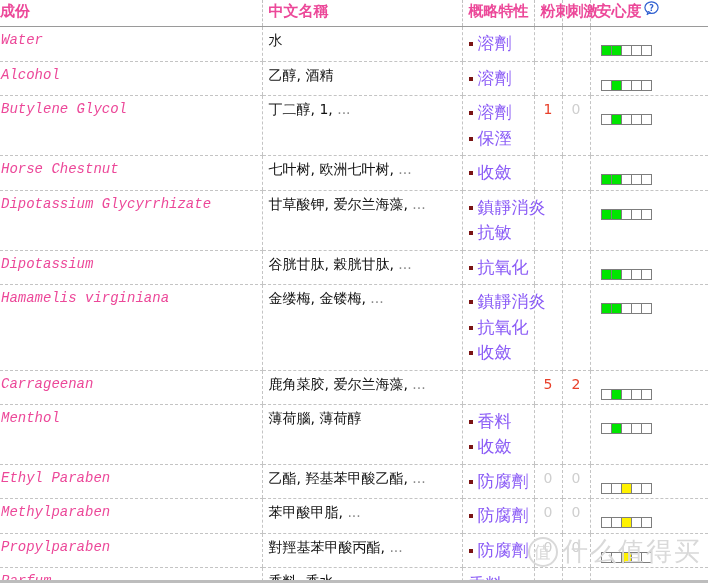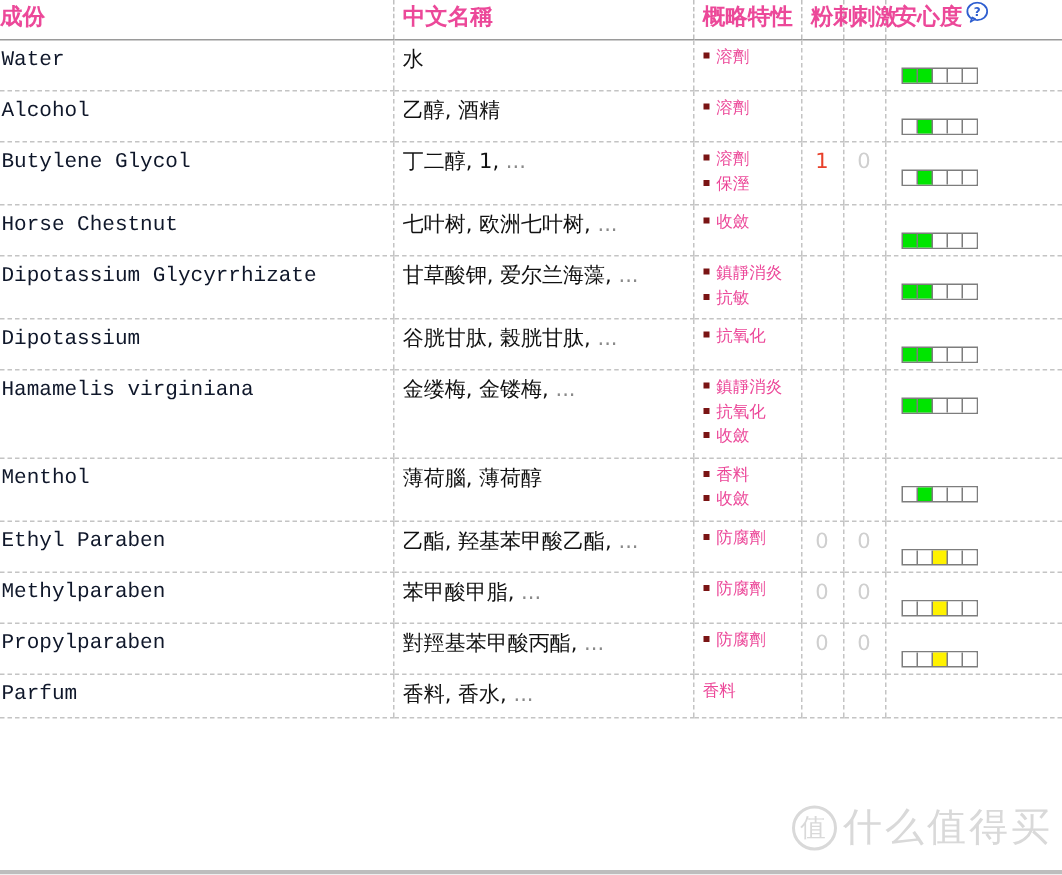--- a/index.html
+++ b/index.html
@@ -65,35 +65,35 @@
   tbody td.sep { border-left: 1px dashed #c4c4c4; padding-left: 6px; }
 
   td.name {
     font-family: "Liberation Mono", "DejaVu Sans Mono", monospace;
     font-size: 14px;
     color: #3b62d6;
     letter-spacing: 0px;
     white-space: nowrap;
     padding-left: 1px;
   }
-  td.name .ing-link { color: #0f172a; text-decoration: none; cursor: pointer; }
+  td.name .ing-link { color: #ec4899; text-decoration: none; cursor: pointer; font-style: italic; }
 
   td.cn {
     font-family: "DejaVu Sans", "Liberation Sans", sans-serif;
     font-size: 14px;
     color: #111;
     white-space: nowrap;
     overflow: hidden;
   }
   td.cn .more { color: #8a8a8a; }
 
   td.feat {
-    font-family: Liberation Mono, monospace;
-    font-size: 11px;
-    color: #ec4899;
+    font-family: Liberation Serif, serif;
+    font-size: 17px;
+    color: #8b5cf6;
   }
   td.feat ul { list-style: none; margin: 0; padding: 0; }
   td.feat li { white-space: nowrap; line-height: 1.5; }
   td.feat li .sq {
     display: inline-block;
     width: 4px; height: 4px;
     background: #7a1414;
     vertical-align: middle;
     margin-right: 5px;
     position: relative;
@@ -278,20 +278,28 @@
             <li><span class="sq"></span><span>鎮靜消炎</span></li>
             <li><span class="sq"></span><span>抗氧化</span></li>
             <li><span class="sq"></span><span>收斂</span></li>
           </ul>
         </td>
         <td class="num sep"></td>
         <td class="num sep"></td>
         <td class="safe sep"><span class="meter"><span class="cell green"></span><span class="cell green"></span><span class="cell"></span><span class="cell"></span><span class="cell"></span></span></td>
       </tr>
       <tr>
+        <td class="name"><span class="ing-link">Carrageenan</span></td>
+        <td class="cn sep"><span>鹿角菜胶, 爱尔兰海藻,</span> <span class="more">...</span></td>
+        <td class="feat sep"></td>
+        <td class="num sep"><span class="n-red">5</span></td>
+        <td class="num sep"><span class="n-red">2</span></td>
+        <td class="safe sep"><span class="meter"><span class="cell"></span><span class="cell green"></span><span class="cell"></span><span class="cell"></span><span class="cell"></span></span></td>
+      </tr>
+      <tr>
         <td class="name"><span class="ing-link">Menthol</span></td>
         <td class="cn sep"><span>薄荷腦, 薄荷醇</span></td>
         <td class="feat sep">
           <ul>
             <li><span class="sq"></span><span>香料</span></li>
             <li><span class="sq"></span><span>收斂</span></li>
           </ul>
         </td>
         <td class="num sep"></td>
         <td class="num sep"></td>

